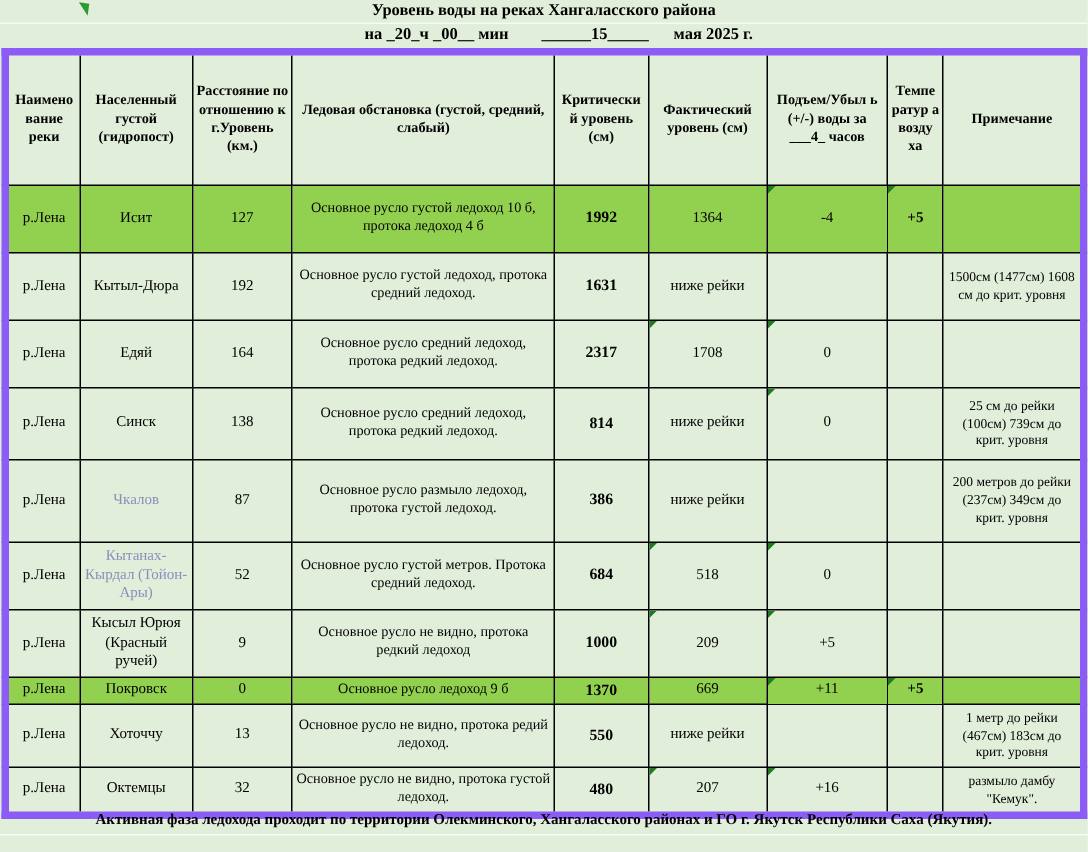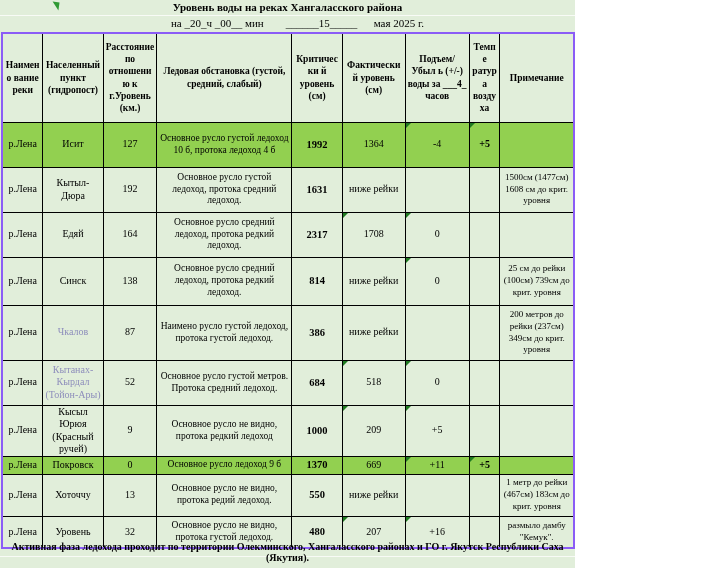--- a/index.html
+++ b/index.html
@@ -1,36 +1,36 @@
 <!DOCTYPE html>
 <html><head>
 <meta charset="utf-8">
 <style>
   html,body{margin:0;padding:0;}
   .sheet{
     position:relative;
-    width:575px;height:568px;
+    width:725px;height:568px;
     background:#e1eeda;
     font-family:"Liberation Serif","DejaVu Serif",serif;
     color:#000;
     overflow:hidden;
   }
   .gridline{position:absolute;left:0;right:0;height:1px;background:rgba(255,255,255,.75);}
   .corner-marker{
     position:absolute;left:52px;top:2px;width:0;height:0;
     border-top:8px solid #2f9a33;border-left:7px solid transparent;
     transform:rotate(8deg);
   }
   .title-block{position:absolute;top:0;left:0;width:100%;text-align:center;}
   .title1{font-weight:bold;font-size:11px;line-height:15px;}
-  .title2{font-weight:normal;font-size:11px;line-height:16px;white-space:pre;margin-left:20px;}
+  .title2{font-weight:bold;font-size:11px;line-height:16px;white-space:pre;margin-left:20px;}
   table{
     position:absolute;top:32px;left:1px;
     border-collapse:collapse;table-layout:fixed;
-    border:2px solid #8b5cf6;
+    border:5px solid #8b5cf6;
   }
   td,th{
     border:1px solid #000;
     text-align:center;vertical-align:middle;
     padding:0 2px;overflow:hidden;
     font-size:10px;line-height:1.25;
     overflow-wrap:anywhere;
   }
   th{font-weight:bold;font-size:9.5px;line-height:1.3;background:transparent;}
   tr.hrow{height:89px;}
@@ -72,21 +72,21 @@
       <col style="width:175px">
         <col style="width:63px">
         <col style="width:79px">
       <col style="width:81px">
         <col style="width:37px">
         <col style="width:94px">
     </colgroup>
     <tbody>
         <tr class="hrow">
       <th>Наимено вание реки</th>
-      <th>Населенный пункт (гидропост)</th>
+      <th>Населенный густой (гидропост)</th>
       <th>Расстояние по отношению к г.Уровень (км.)</th>
       <th>Ледовая обстановка (густой, средний, слабый)</th>
       <th>Критически й уровень (см)</th>
       <th>Фактический уровень (см)</th>
       <th>Подъем/Убыл ь (+/-) воды за ___4_ часов</th>
       <th>Темпе ратур а возду ха</th>
       <th>Примечание</th>
     </tr>
 
     <tr class="h45 hl">
@@ -134,21 +134,21 @@
       <td class="c-fact">ниже рейки</td>
       <td class="c-chg tri">0</td>
       <td class="c-temp"></td>
       <td class="c-note">25 см до рейки (100см) 739см до крит. уровня</td>
     </tr>
 
     <tr class="h55">
       <td class="c-river">р.Лена</td>
       <td class="c-station lk">Чкалов</td>
       <td class="c-dist">87</td>
-      <td class="c-ice">Наимено русло густой ледоход, протока густой ледоход.</td>
+      <td class="c-ice">Основное русло размыло ледоход, протока густой ледоход.</td>
       <td class="c-crit">386</td>
       <td class="c-fact">ниже рейки</td>
       <td class="c-chg"></td>
       <td class="c-temp"></td>
       <td class="c-note">200 метров до рейки (237см) 349см до крит. уровня</td>
     </tr>
 
     <tr class="h45">
       <td class="c-river">р.Лена</td>
       <td class="c-station lk">Кытанах-Кырдал (Тойон-Ары)</td>
@@ -192,21 +192,21 @@
       <td class="c-ice">Основное русло не видно, протока редий ледоход.</td>
       <td class="c-crit">550</td>
       <td class="c-fact">ниже рейки</td>
       <td class="c-chg"></td>
       <td class="c-temp"></td>
       <td class="c-note">1 метр до рейки (467см) 183см до крит. уровня</td>
     </tr>
 
     <tr class="h32">
       <td class="c-river">р.Лена</td>
-      <td class="c-station">Уровень</td>
+      <td class="c-station">Октемцы</td>
       <td class="c-dist">32</td>
       <td class="c-ice">Основное русло не видно, протока густой ледоход.</td>
       <td class="c-crit">480</td>
       <td class="c-fact tri">207</td>
       <td class="c-chg tri">+16</td>
       <td class="c-temp"></td>
       <td class="c-note">размыло дамбу "Кемук".</td>
     </tr>
   </tbody>
     </table>

